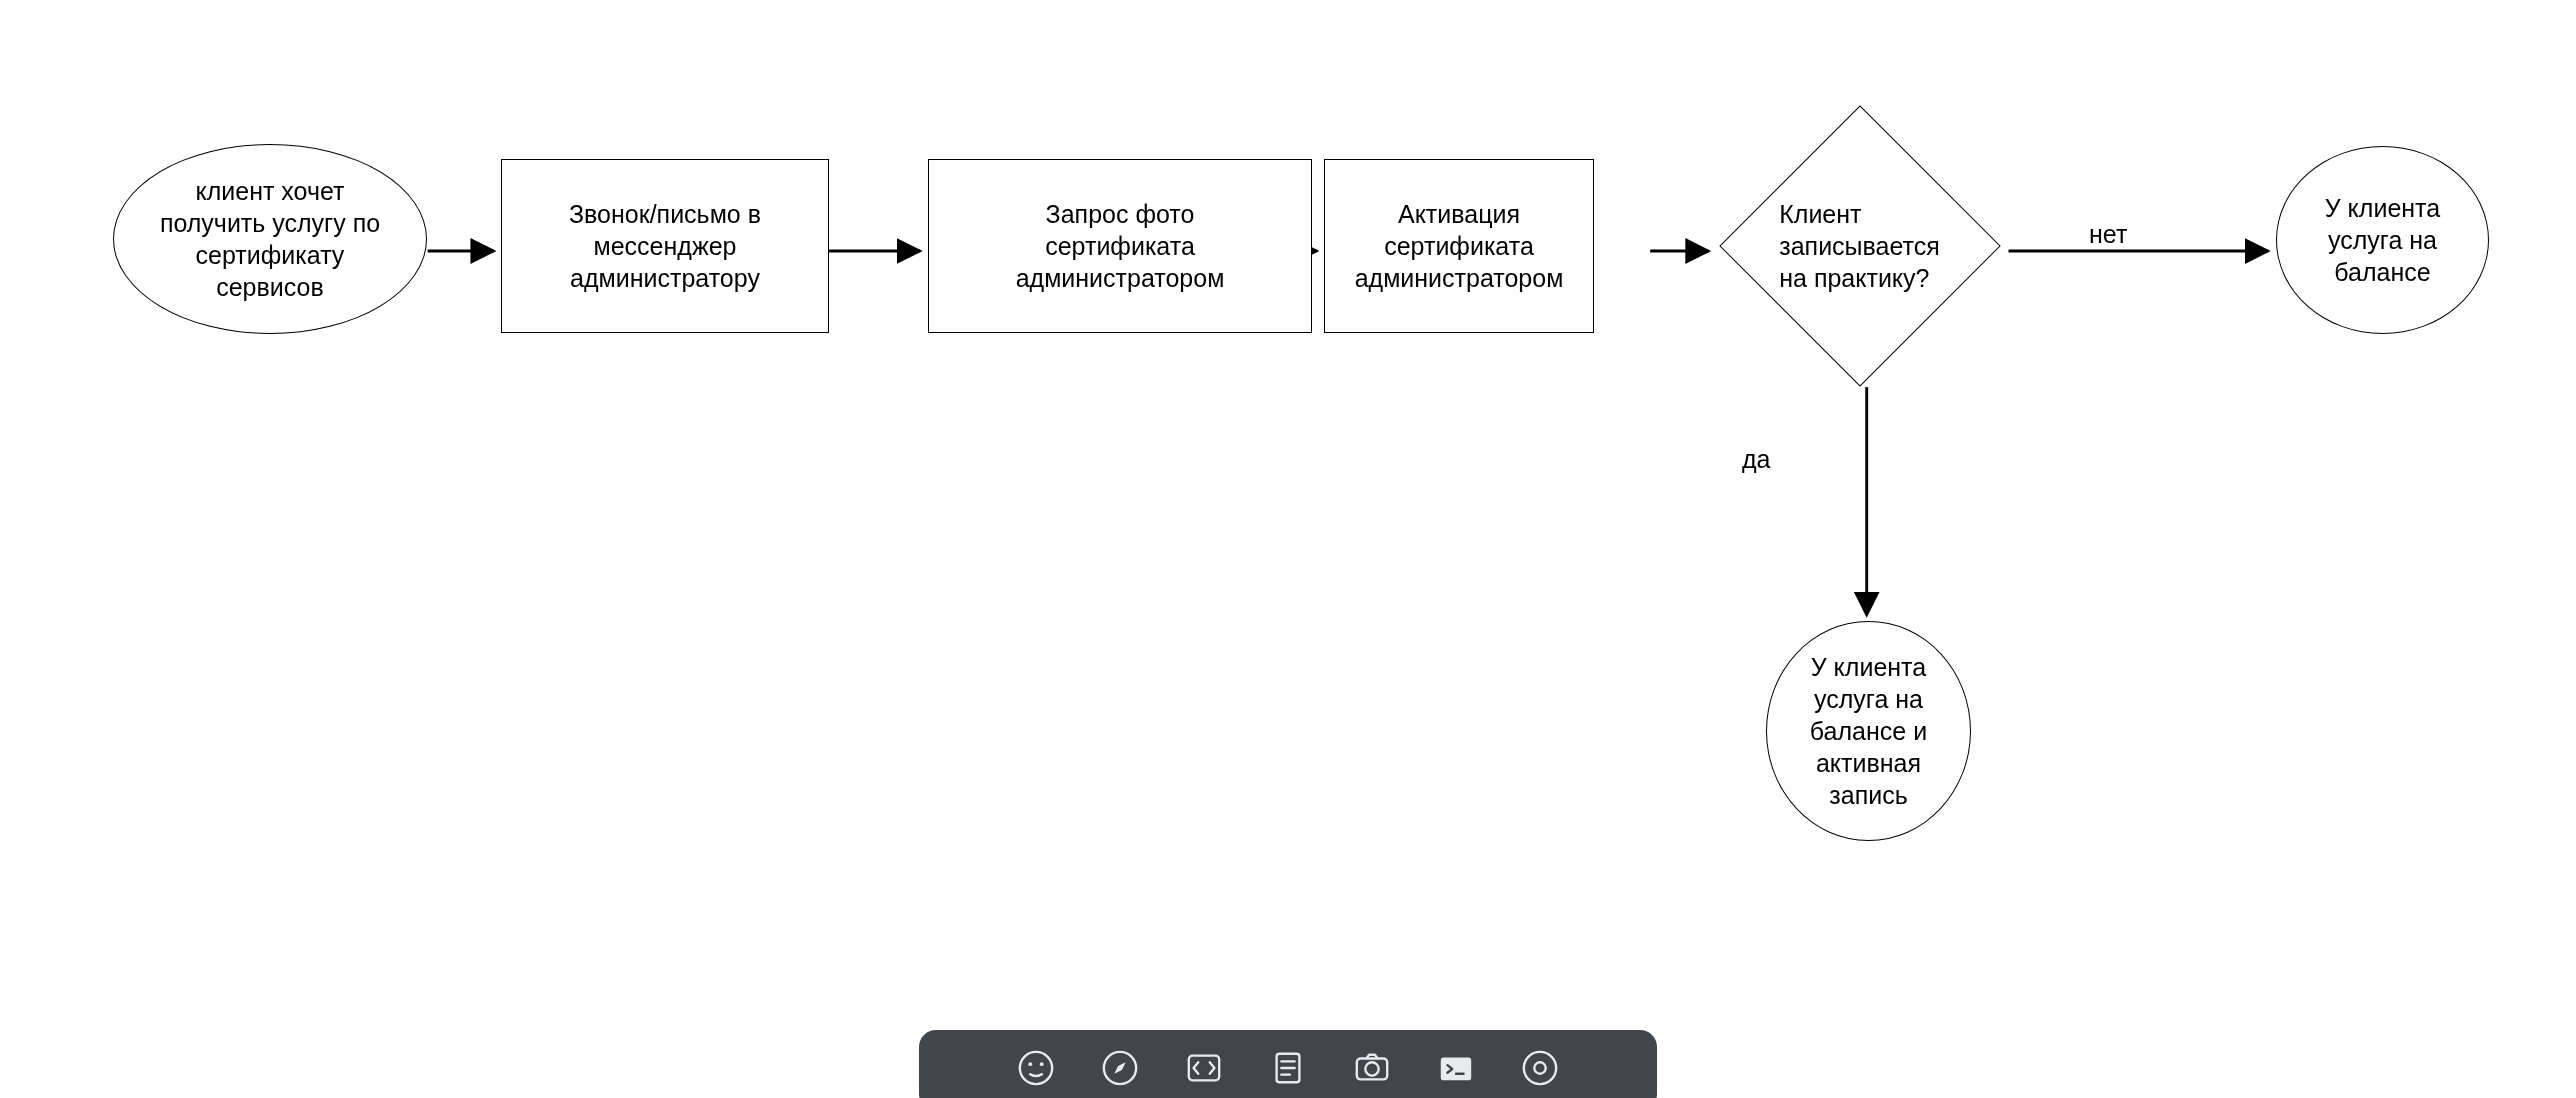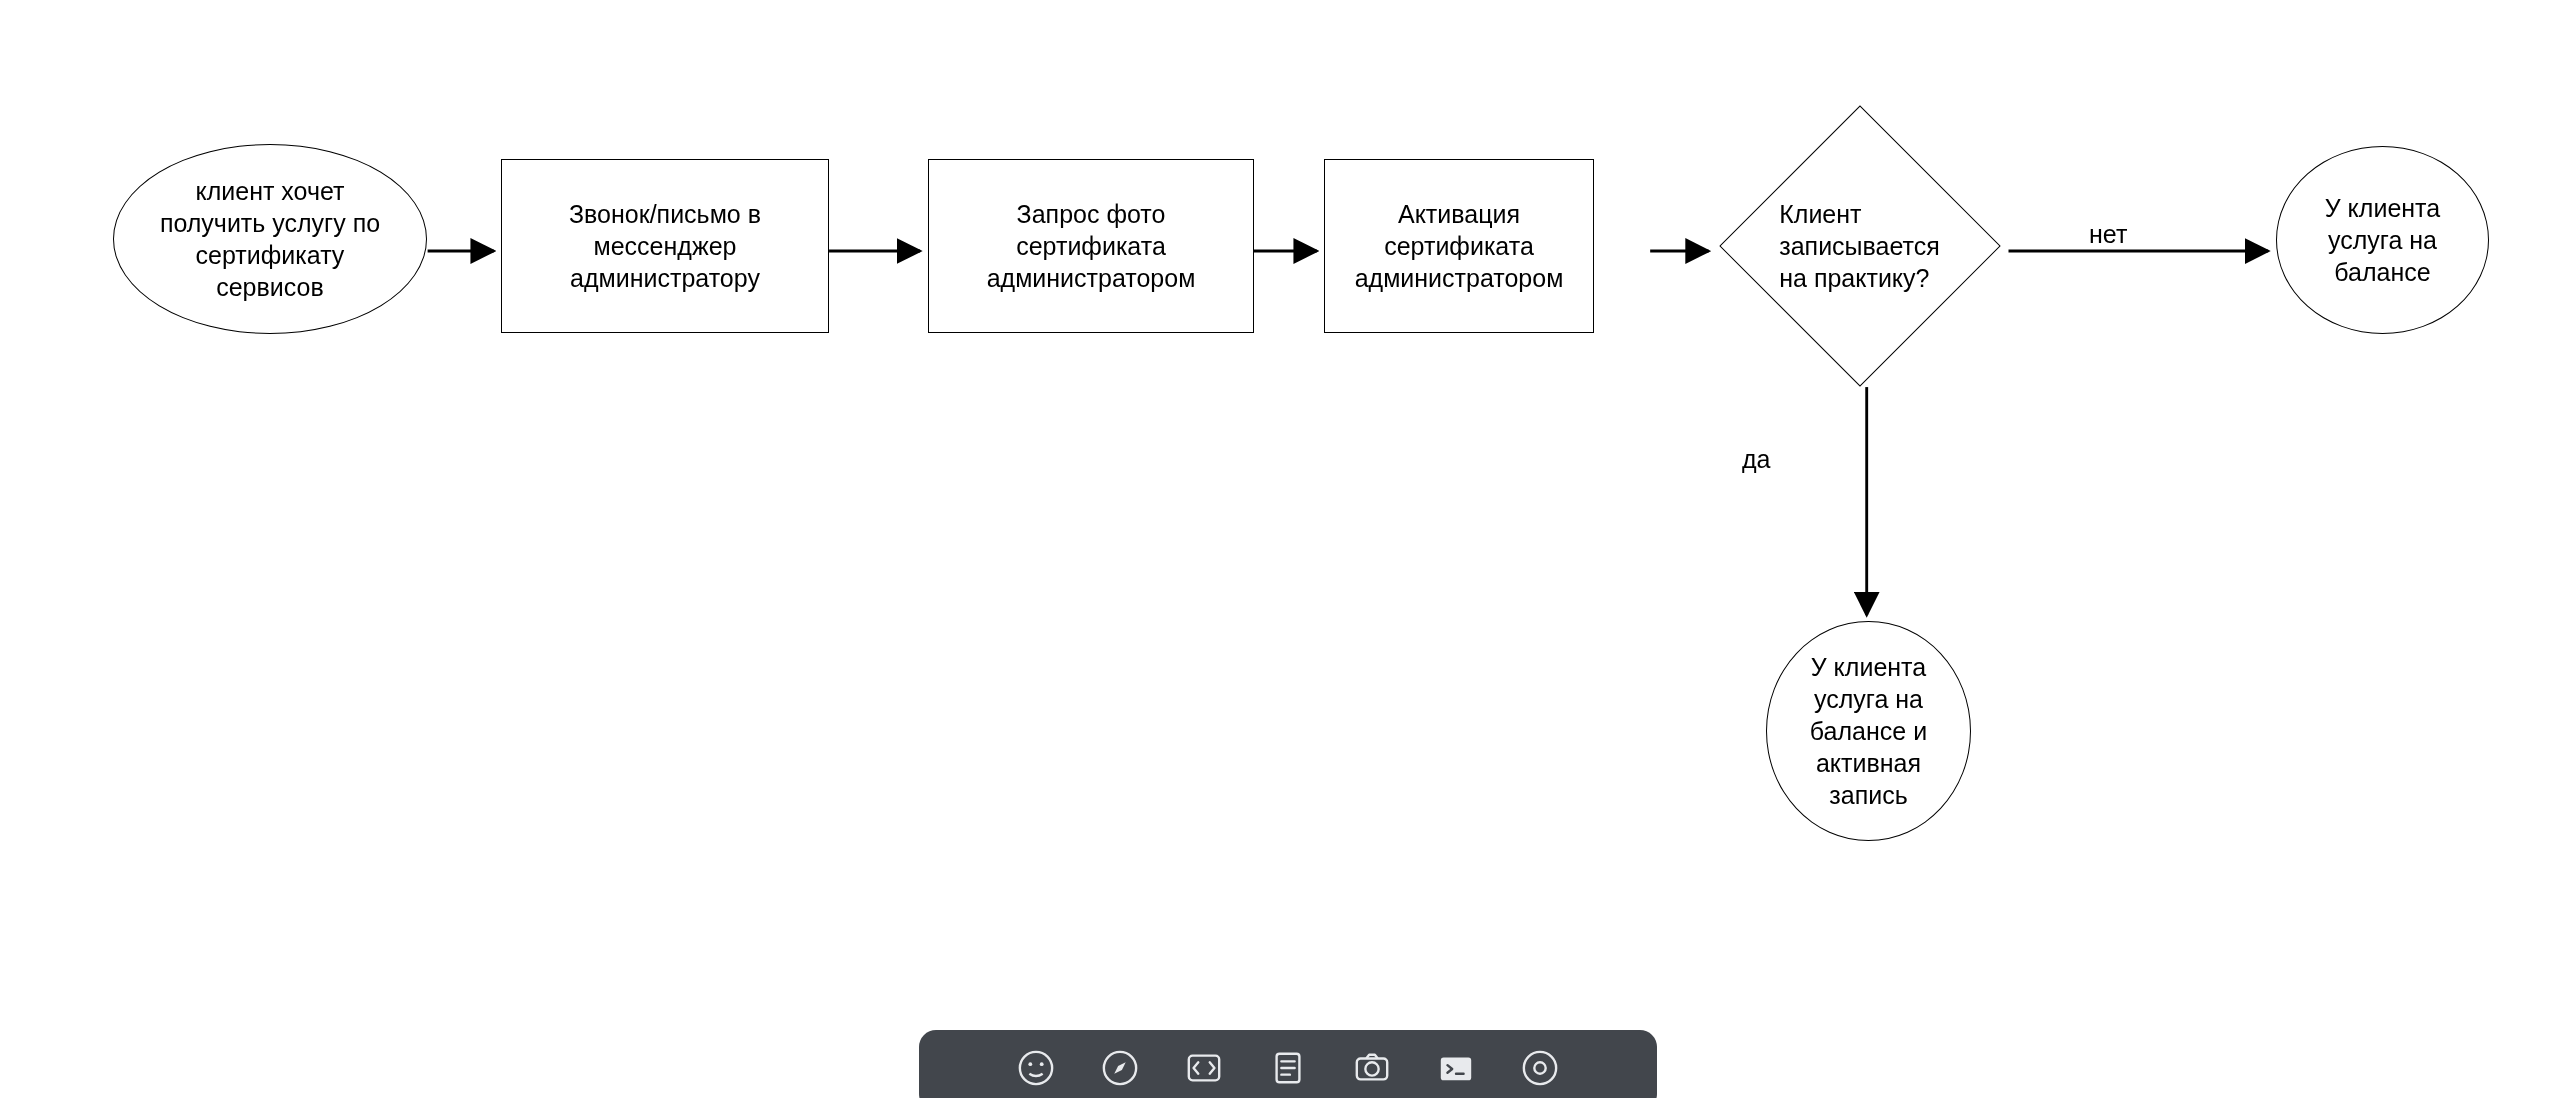--- a/index.html
+++ b/index.html
@@ -141,21 +141,21 @@
 сертификату
 сервисов</span>
   </div>
 
   <div class="node rect" style="left:501px; top:159px; width:328px; height:174px; font-size:25px;">
     <span class="label">Звонок/письмо в
 мессенджер
 администратору</span>
   </div>
 
-  <div class="node rect" style="left:928px; top:159px; width:326px; height:174px; font-size:25px;">
+  <div class="node rect" style="left:928px; top:159px; width:384px; height:174px; font-size:25px;">
     <span class="label">Запрос фото
 сертификата
 администратором</span>
   </div>
 
   <div class="node rect" style="left:1324px; top:159px; width:270px; height:174px; font-size:25px;">
     <span class="label">Активация
 сертификата
 администратором</span>
   </div>

